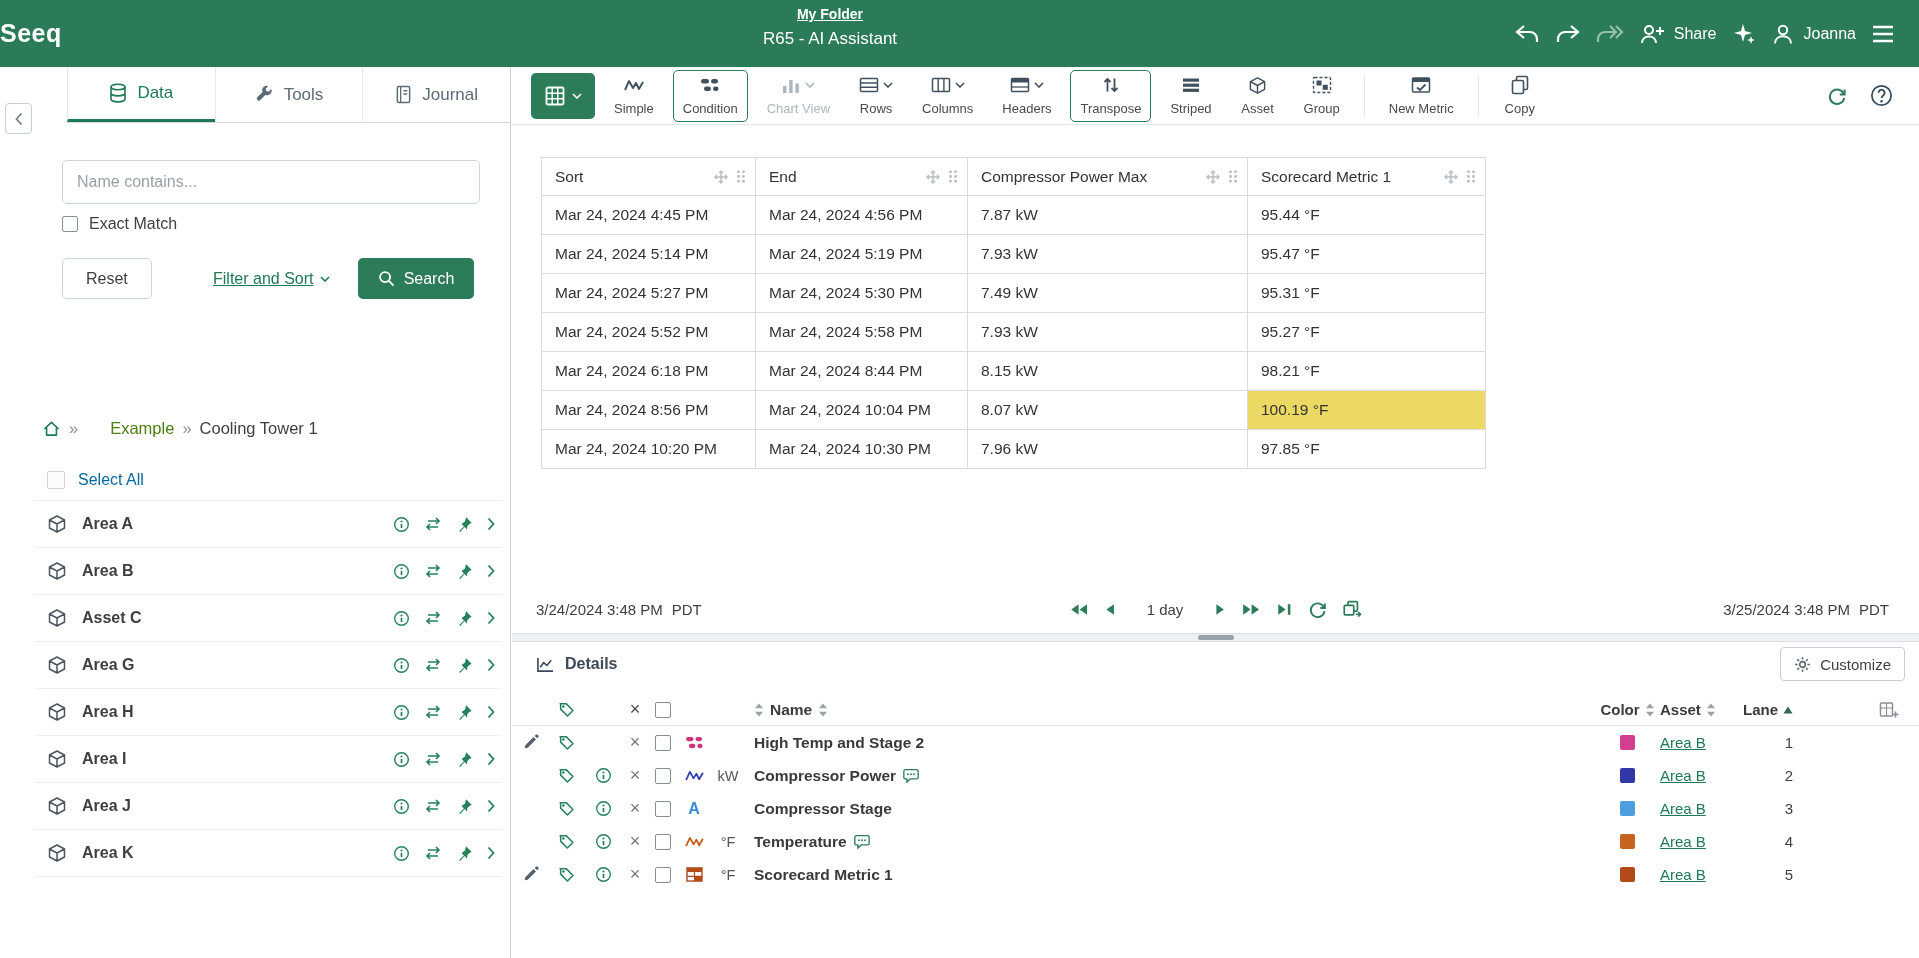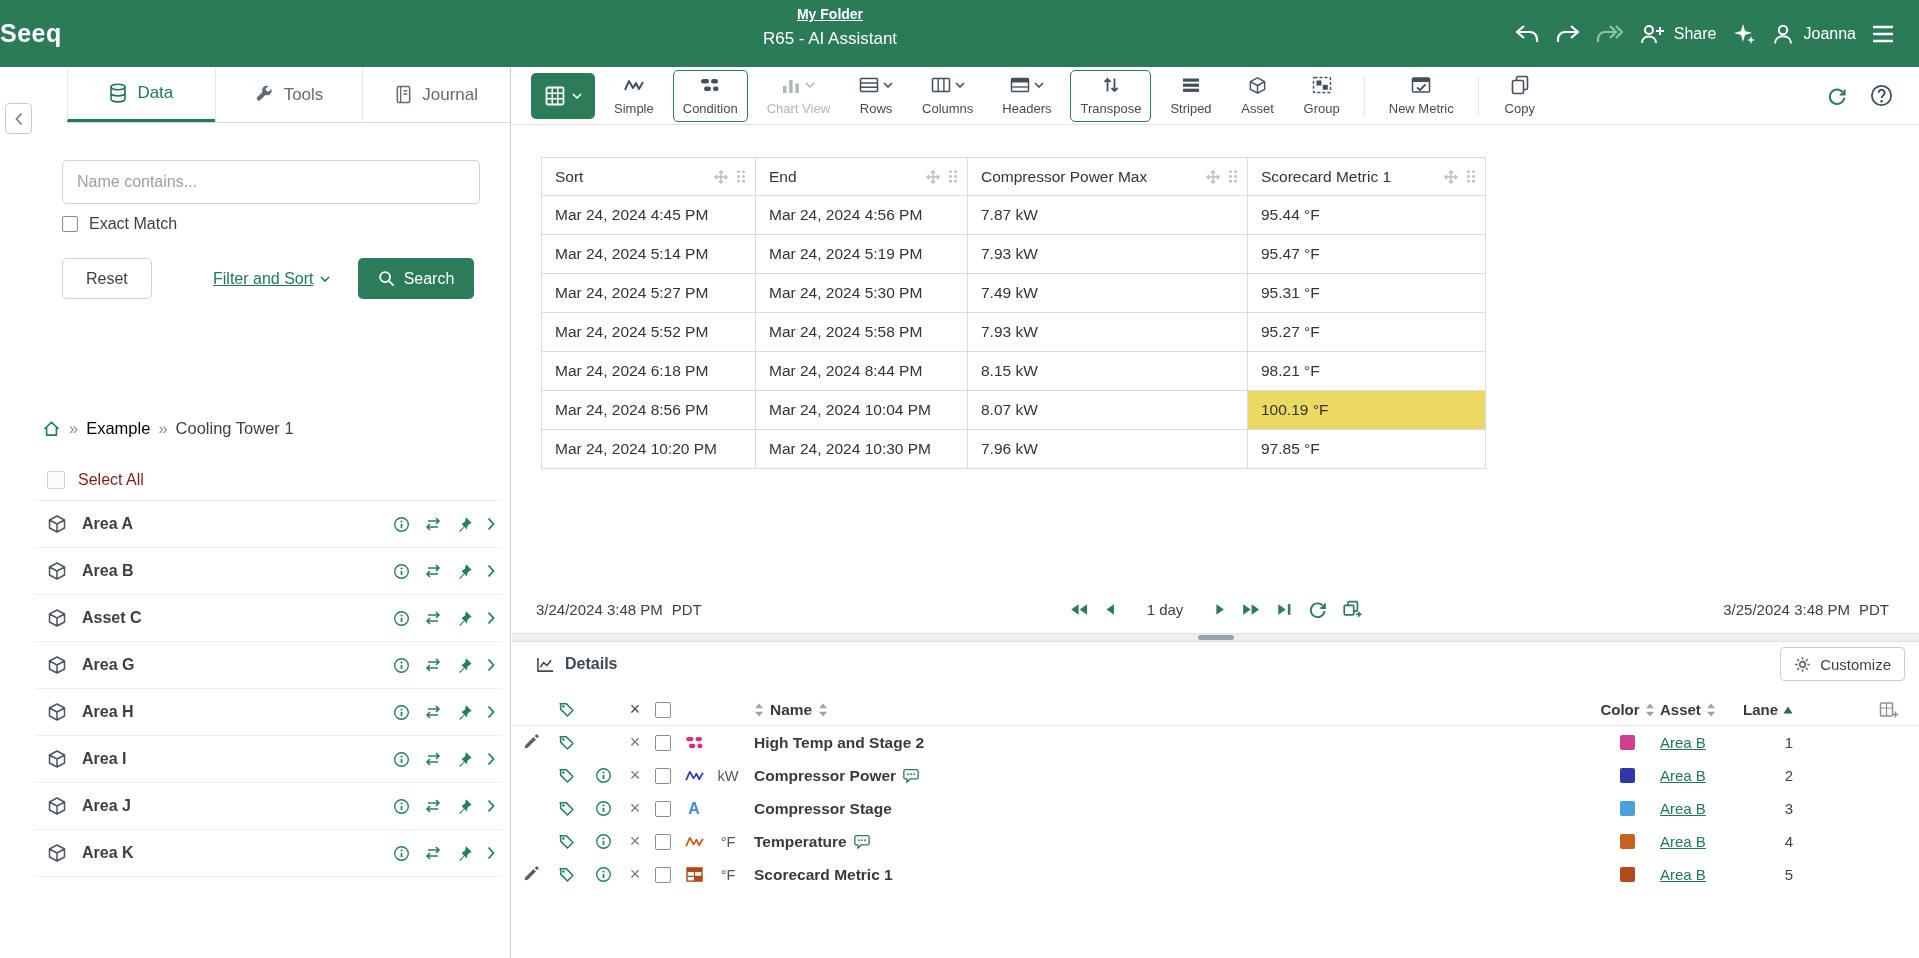--- a/index.html
+++ b/index.html
@@ -29,23 +29,23 @@
   .cb { width:16px; height:16px; border:1px solid #878f96; border-radius:2px; background:#fff; display:inline-block; flex:0 0 auto; }
   .cb.big { width:18px; height:18px; }
   .cb.muted { border-color:#cfd3d7; background:#fcfcfc; }
   .reset-btn { position:absolute; left:62px; top:191px; height:41px; padding:0 23px; border:1px solid #cfd4d9; border-radius:5px; background:#fff; font-size:16px; color:#3f3f3f; cursor:pointer; font-family:inherit; }
   .filter-sort { position:absolute; left:213px; top:191px; height:41px; display:flex; align-items:center; gap:7px; color:#1e7a52; font-size:16px; cursor:pointer; }
   .filter-sort .lbl { text-decoration:underline; }
   .search-btn { position:absolute; left:358px; top:191px; width:116px; height:41px; background:#2c7c59; border:none; border-radius:5px; color:#fff; font-size:16px; display:flex; align-items:center; justify-content:center; gap:9px; cursor:pointer; font-family:inherit; }
   .crumbs { position:absolute; left:42px; top:352px; display:flex; align-items:center; gap:8px; font-size:16.5px; }
   .crumb-home { color:#1e7a52; cursor:pointer; }
   .crumb-sep { color:#8a9096; }
-  .crumb-link { color:#000000; cursor:pointer; }
+  .crumb-link { color:#4d7c0f; cursor:pointer;margin-left:24px; }
   .crumb-current { color:#3f3f3f; }
-  .select-all { position:absolute; left:35px; right:8px; top:392px; height:42px; display:flex; align-items:center; gap:13px; padding-left:12px; border-bottom:1px solid #ededed; color:#7f1d1d; font-size:16px; }
+  .select-all { position:absolute; left:35px; right:8px; top:392px; height:42px; display:flex; align-items:center; gap:13px; padding-left:12px; border-bottom:1px solid #ededed; color:#0369a1; font-size:16px; }
   .area-list { position:absolute; left:35px; right:8px; top:434px; }
   .area-row { height:47px; display:flex; align-items:center; padding-left:12px; border-bottom:1px solid #efefef;font-weight:bold; }
   .area-row .cube { color:#4d565e; }
   .area-label { margin-left:15px; font-size:16px; color:#3f3f3f; }
   .row-icons { margin-left:auto; display:flex; align-items:center; gap:14px; padding-right:7px; color:#24815a; }
   .row-icons > * { cursor:pointer; }
 
   
   .main-toolbar { position:absolute; left:512px; top:67px; right:0; height:58px; background:#fff; border-bottom:1px solid #e4e7ea; display:flex; align-items:center; padding-left:19px; gap:9px; }
   .view-btn { width:64px; height:46px; background:#2c7c59; border:none; border-radius:5px; display:flex; align-items:center; justify-content:center; gap:7px; color:#fff; cursor:pointer; }

